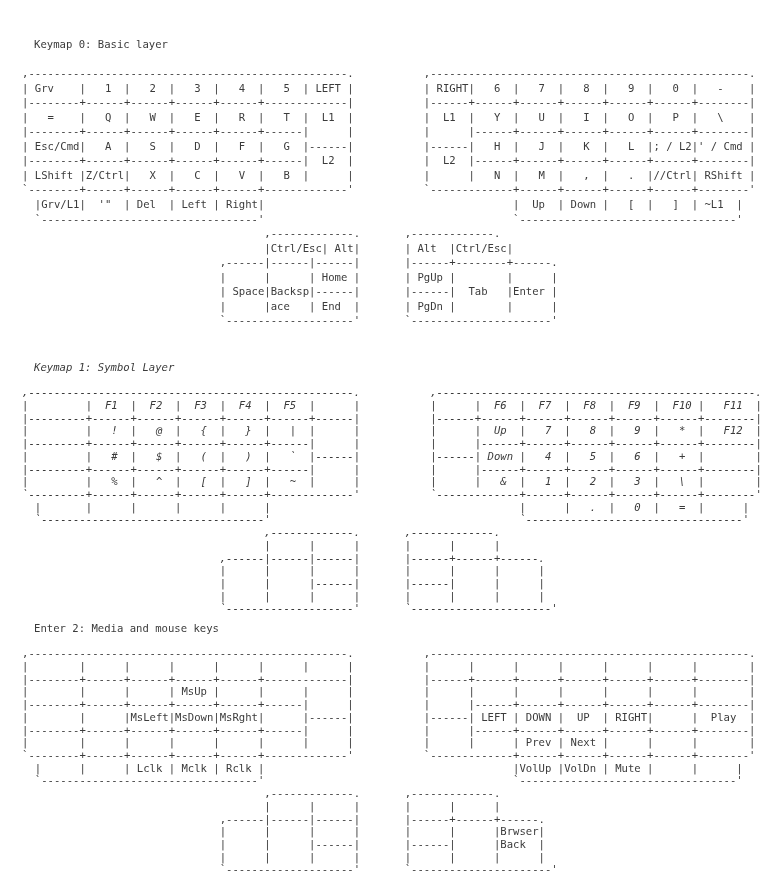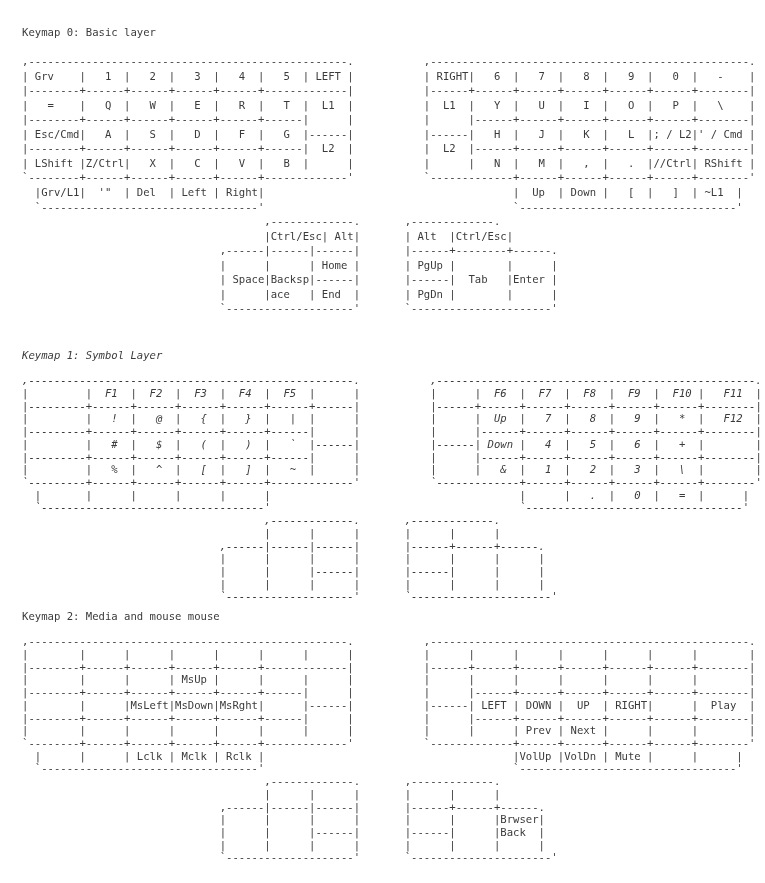--- a/index.html
+++ b/index.html
@@ -13,21 +13,21 @@
     height: 883px;
     overflow: hidden;
     font-family: "DejaVu Sans Mono", "Liberation Mono", monospace;
   }
   .keymap-section {
     position: absolute;
     left: 22px;
     color: #3b3b3b;
   }
   .keymap-section .section-title {
-    margin: 0;
+    margin: 12px;
     padding: 0;
     font-size: 10.6px;
     font-weight: normal;
     line-height: var(--lh);
     height: var(--lh);
     white-space: pre;
     font-family: inherit;
   }
   .keymap-section .ascii-art {
     margin: var(--lh) 0 0 0;
@@ -84,21 +84,21 @@
                                       ,-------------.       ,-------------.
                                       |      |      |       |      |      |
                                ,------|------|------|       |------+------+------.
                                |      |      |      |       |      |      |      |
                                |      |      |------|       |------|      |      |
                                |      |      |      |       |      |      |      |
                                `--------------------'       `----------------------'</pre>
   </section>
 
   <section id="section-media" class="keymap-section">
-    <h2 class="section-title">Keymap 2: Media and mouse mouse</h2>
+    <h2 class="section-title">Enter 2: Media and mouse keys</h2>
     <pre class="ascii-art">,--------------------------------------------------.           ,--------------------------------------------------.
 |        |      |      |      |      |      |      |           |      |      |      |      |      |      |        |
 |--------+------+------+------+------+-------------|           |------+------+------+------+------+------+--------|
 |        |      |      | MsUp |      |      |      |           |      |      |      |      |      |      |        |
 |--------+------+------+------+------+------|      |           |      |------+------+------+------+------+--------|
 |        |      |MsLeft|MsDown|MsRght|      |------|           |------| LEFT | DOWN |  UP  | RIGHT|      |  Play  |
 |--------+------+------+------+------+------|      |           |      |------+------+------+------+------+--------|
 |        |      |      |      |      |      |      |           |      |      | Prev | Next |      |      |        |
 `--------+------+------+------+------+-------------'           `-------------+------+------+------+------+--------'
   |      |      | Lclk | Mclk | Rclk |                                       |VolUp |VolDn | Mute |      |      |

